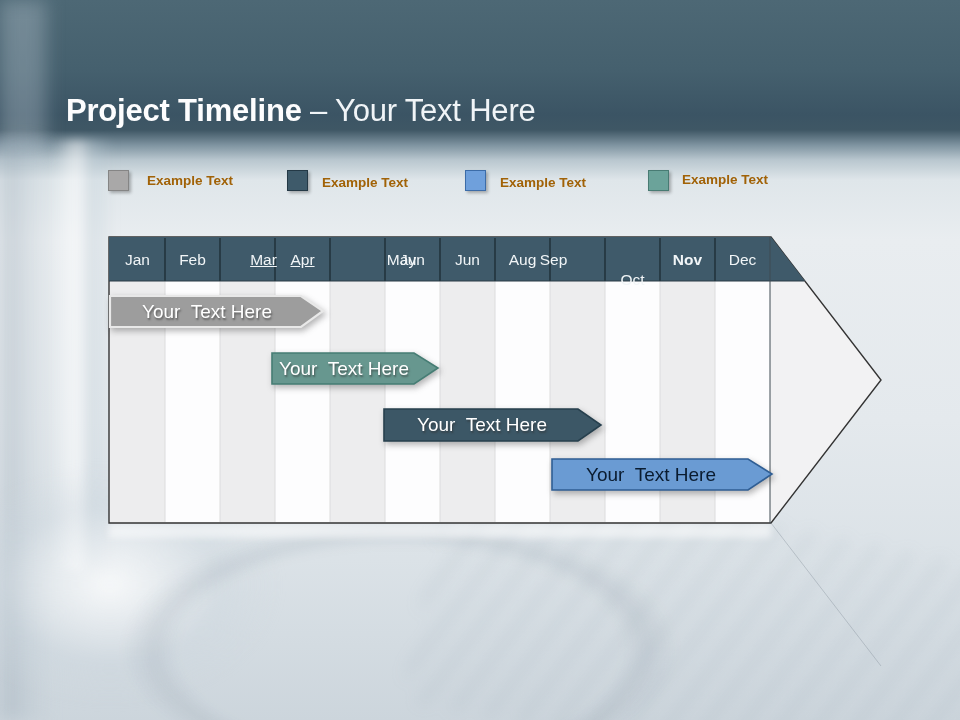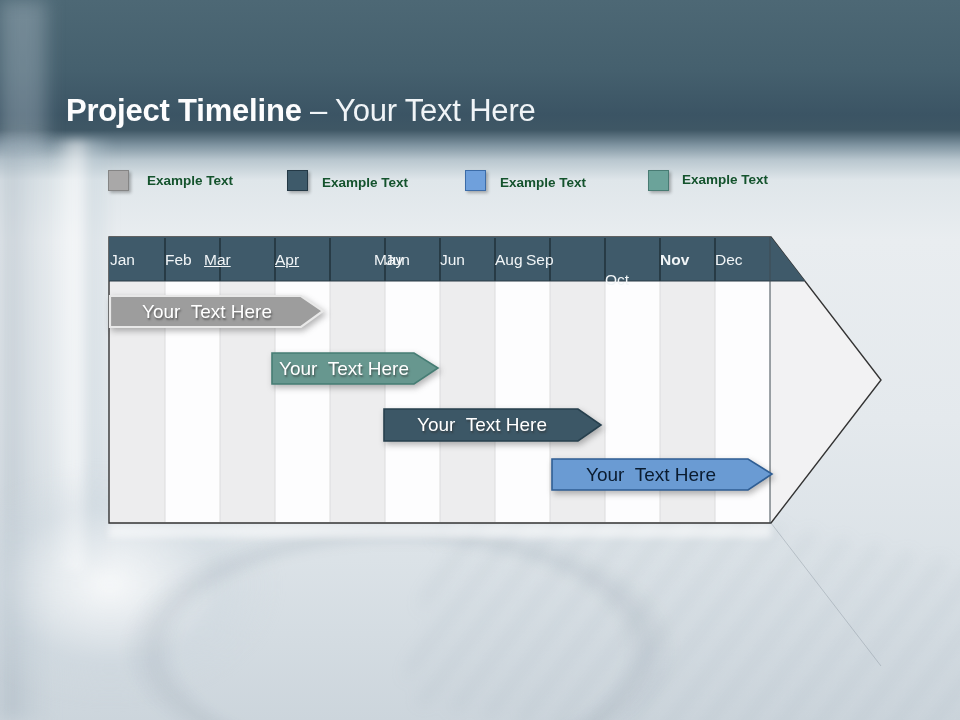--- a/index.html
+++ b/index.html
@@ -35,25 +35,25 @@
 
   
   .title{position:absolute;left:66px;top:60px;font-size:31px;color:#fdfdfe;
     letter-spacing:-.2px;white-space:pre;margin-top:33px;}
   .title .bold{font-weight:bold;}
   .title .light{font-weight:400;color:#f0f4f7;}
 
   
   .legend-swatch{position:absolute;width:19px;height:19px;border:1px solid #777;
     box-shadow:2px 2px 3px rgba(0,0,0,.28);}
-  .legend-label{position:absolute;font-size:13.5px;font-weight:bold;color:#14532d;white-space:pre;}
+  .legend-label{position:absolute;font-size:13.5px;font-weight:bold;color:#a16207;white-space:pre;}
 
   
   .month-label{position:absolute;top:248px;width:55px;height:24px;line-height:24px;
-    font-size:15.5px;color:#f1f5f7;}
+    text-align:center;font-size:15.5px;color:#f1f5f7;}
   .bar-label{position:absolute;height:22px;line-height:22px;text-align:center;
     font-size:19px;white-space:pre;}
   .bar-label.shadowed{text-shadow:1px 2px 2px rgba(50,50,50,.6);}
 
   svg{position:absolute;left:0;top:0;}
   .task-bar{filter:drop-shadow(2px 3px 3px rgba(40,40,40,.35));}
 </style>
 </head>
 <body>
 
@@ -134,21 +134,21 @@
     <polyline points="771,523 881,666" fill="none" stroke="rgba(120,132,142,.35)" stroke-width="1"></polyline>
 
     <polygon class="task-bar" points="110,296 301,296 323,311 301,327 110,327" stroke-width="2.2" style="fill: rgb(157, 157, 157); stroke: rgb(232, 232, 232);"></polygon>
     <polygon class="task-bar" points="272,353 414,353 438,368 414,384 272,384" stroke-width="1.6" style="fill: rgb(103, 151, 143); stroke: rgb(70, 125, 116);"></polygon>
     <polygon class="task-bar" points="384,409 578,409 601,425 578,441 384,441" stroke-width="1.6" style="fill: rgb(60, 87, 102); stroke: rgb(39, 64, 78);"></polygon>
     <polygon class="task-bar" points="552,459 748,459 772,474 748,490 552,490" stroke-width="1.6" style="fill: rgb(106, 155, 211); stroke: rgb(47, 94, 148);"></polygon>
   </svg>
 
   <div class="month-label" style="left:110px;">Jan</div>
   <div class="month-label" style="left:165px;">Feb</div>
-  <div class="month-label" style="left:204px;text-decoration:underline;">Mar</div>
+  <div class="month-label" style="left:236px;text-decoration:underline;">Mar</div>
   <div class="month-label" style="left:275px;text-decoration:underline;">Apr</div>
   <div class="month-label" style="left:330px;padding-left:44px;">May</div>
   <div class="month-label" style="left:385px;">Jun</div>
   <div class="month-label" style="left:440px;">Jun</div>
   <div class="month-label" style="left:495px;">Aug</div>
   <div class="month-label" style="left:526px;">Sep</div>
   <div class="month-label" style="left:605px;margin-top:20px;">Oct</div>
   <div class="month-label" style="left:660px;font-weight:bold;">Nov</div>
   <div class="month-label" style="left:715px;">Dec</div>
 

